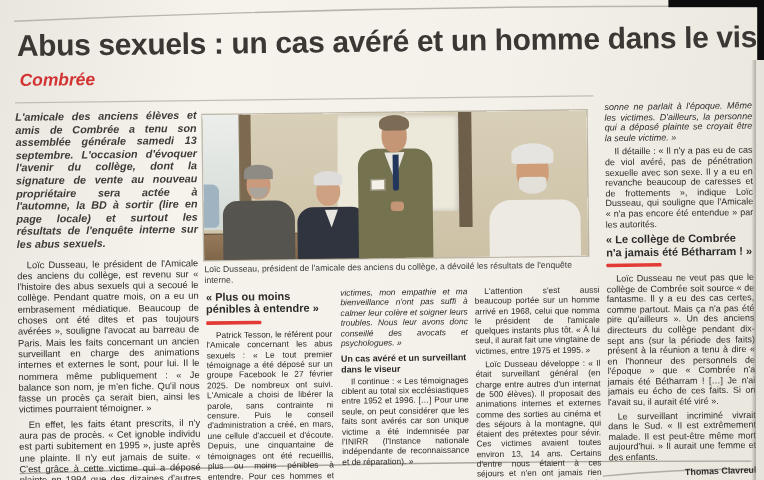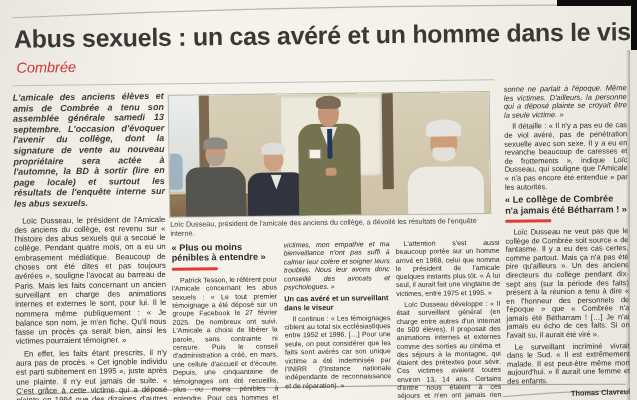--- a/index.html
+++ b/index.html
@@ -9,21 +9,21 @@
     font-family:"Liberation Sans",sans-serif;color:#2c2a28;
   }
   .sheet{position:absolute;inset:0;transform:rotate(-0.7deg);transform-origin:50% 50%;}
   .rules{position:absolute;inset:0;pointer-events:none;}
   .headline{
     position:absolute;left:16px;top:21px;margin:0;white-space:nowrap;
     font-size:25px;font-weight:bold;letter-spacing:-0.3px;color:#3b3734;
   }
   .kicker{
     position:absolute;left:18px;top:56px;
-    font-size:14.5px;font-weight:normal;font-style:italic;color:#d23434;
+    font-size:14.5px;font-weight:bold;font-style:italic;color:#d23434;
   }
   .col{position:absolute;text-align:justify;}
   .col p{margin:0 0 3px 0;text-indent:8px;}
   .col p.noindent{text-indent:0;}
   .col-left{left:14px;top:89px;width:151px;font-size:7.8px;line-height:9.3px;}
   .lead{
     font-weight:bold;font-style:italic;font-size:9px;line-height:10.6px;
     color:#3e3a35;margin-bottom:7px !important;
   }
   .photo-wrap{

